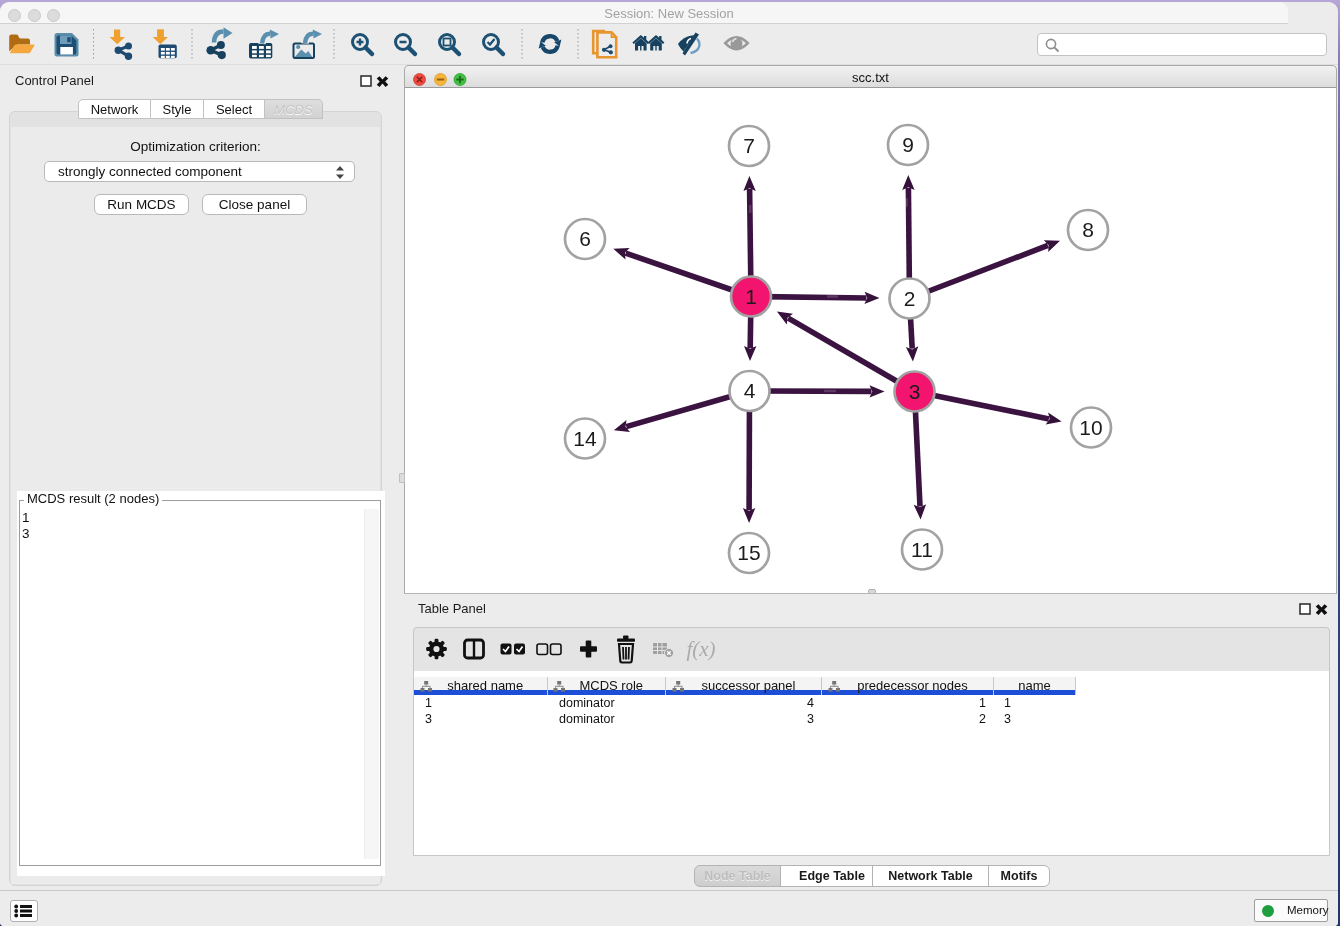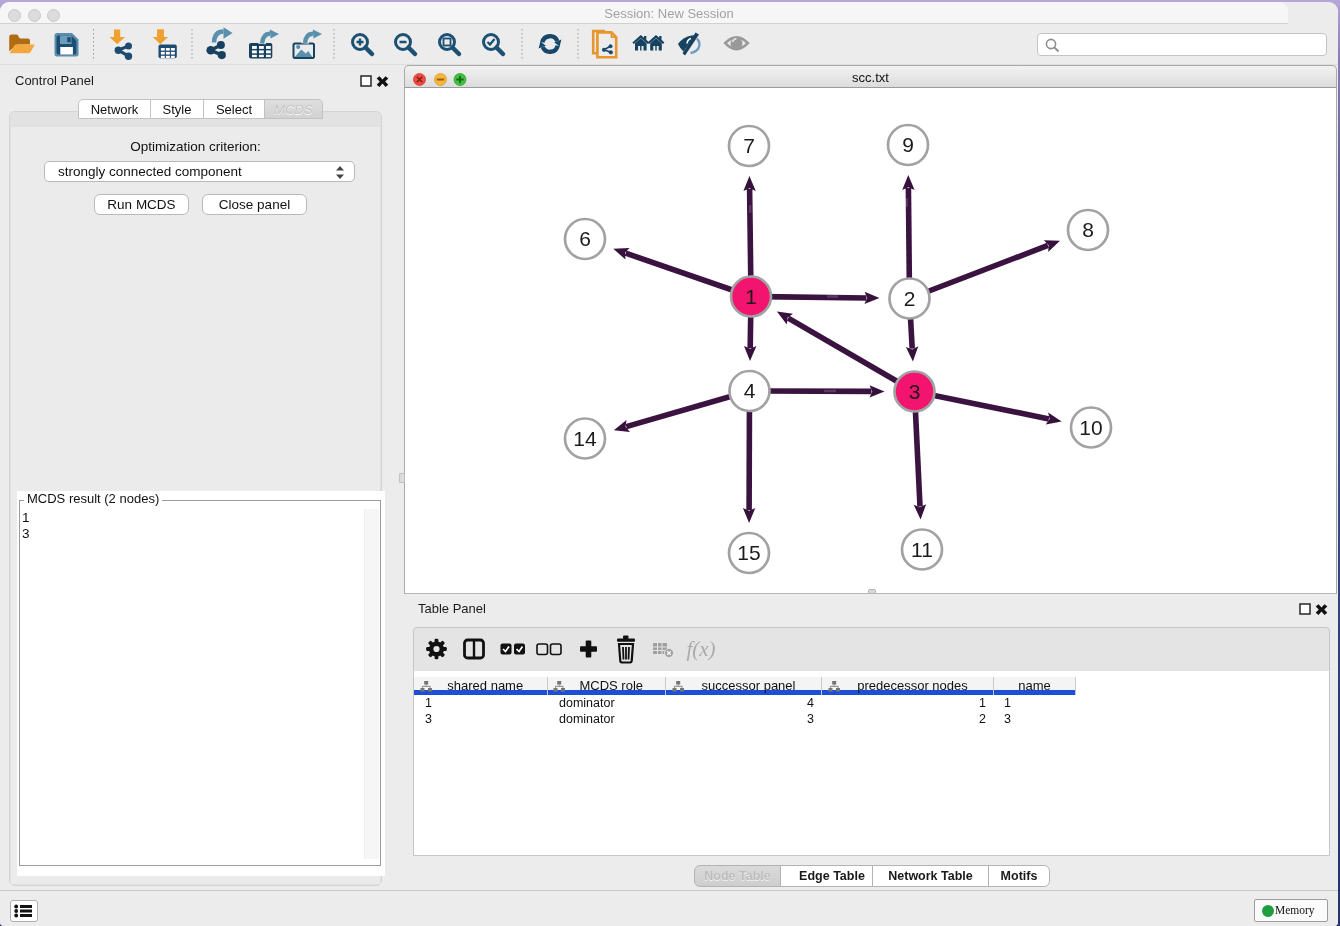--- a/index.html
+++ b/index.html
@@ -429,16 +429,16 @@
         <circle cx="2.2" cy="2.5" r="1.9" fill="#111"></circle>
           <circle cx="2.2" cy="7" r="1.9" fill="#111"></circle>
           <circle cx="2.2" cy="11.5" r="1.9" fill="#111"></circle>
         <rect x="6" y="1" width="12" height="3" fill="#111"></rect>
           <rect x="6" y="5.5" width="12" height="3" fill="#111"></rect>
           <rect x="6" y="10" width="12" height="3" fill="#111"></rect>
       </svg>
     </div>
     <div style="position:absolute;left:1254px;top:8px;width:74px;height:23px;background:#fbfbfb;border:1px solid #9e9e9e;border-radius:2px;">
       <span style="position:absolute;left:7px;top:5px;width:12px;height:12px;border-radius:50%;background:#1e9e3e;"></span>
-      <span style="position:absolute;left:20px;top:4px;font-size:11.5px;color:#111;font-family:Liberation Serif, serif;">Memory</span>
+      <span style="position:absolute;left:32px;top:4px;font-size:11.5px;color:#111;">Memory</span>
     </div>
   </div>
 </div>
 
 </body></html>

